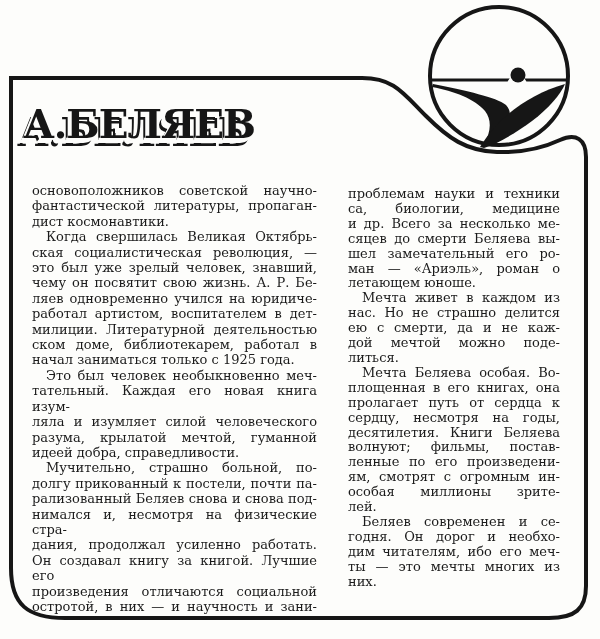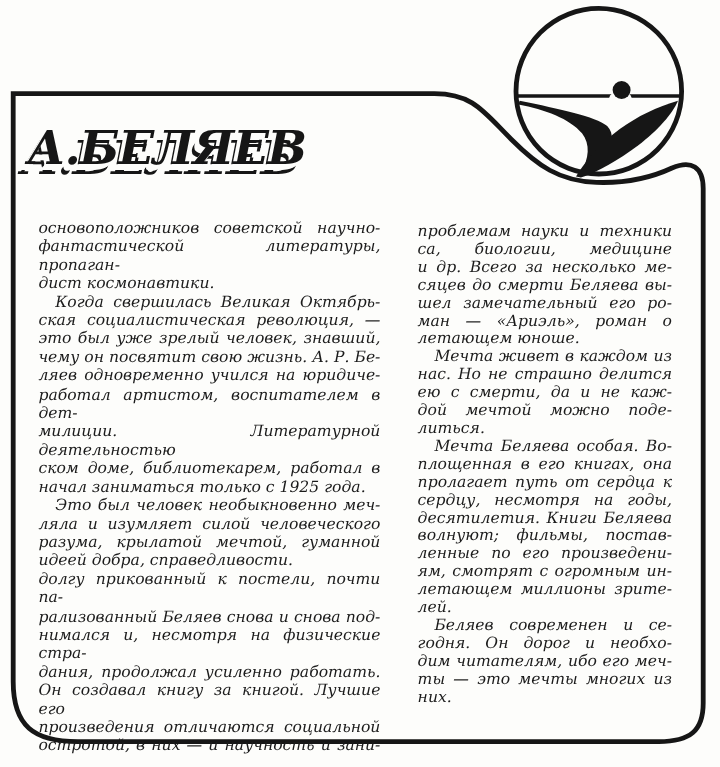--- a/index.html
+++ b/index.html
@@ -1,21 +1,21 @@
 <!DOCTYPE html>
 <html><head>
 <meta charset="utf-8">
 <style>
   html,body{margin:0;padding:0;}
   body{
     width:600px;height:639px;position:relative;overflow:hidden;
     background:#fdfdfb;
     font-family:"DejaVu Serif","Liberation Serif",serif;
   }
-  .page{position:absolute;inset:0;font-style:italic;}
+  .page{position:absolute;inset:0;}
   svg.frame-svg{position:absolute;left:0;top:0;}
   .title{
     position:absolute;left:23px;top:101px;margin:0;
     font-size:39px;font-weight:bold;letter-spacing:-1px;
     color:#161616;white-space:nowrap;
     text-shadow:-2px 2px 0 #fdfdfb,-3px 4px 0 #fdfdfb,-4px 5px 0 #fdfdfb,-6px 8px 0 #161616;
   }
   .col{
     position:absolute;color:#1b1b1b;font-size:13px;
   }
@@ -71,23 +71,25 @@
       <div class="line indent">Когда свершилась Великая Октябрь-</div>
       <div class="line">ская социалистическая революция, —</div>
       <div class="line">это был уже зрелый человек, знавший,</div>
       <div class="line">чему он посвятит свою жизнь. А. Р. Бе-</div>
       <div class="line">ляев одновременно учился на юридиче-</div>
       <div class="line">работал артистом, воспитателем в дет-</div>
       <div class="line">милиции. Литературной деятельностью</div>
       <div class="line">ском доме, библиотекарем, работал в</div>
       <div class="line para-end">начал заниматься только с 1925 года.</div>
       <div class="line indent">Это был человек необыкновенно меч-</div>
+      <div class="line">тательный. Каждая его новая книга изум-</div>
       <div class="line">ляла и изумляет силой человеческого</div>
       <div class="line">разума, крылатой мечтой, гуманной</div>
       <div class="line para-end">идеей добра, справедливости.</div>
+      <div class="line indent">Мучительно, страшно больной, по-</div>
       <div class="line">долгу прикованный к постели, почти па-</div>
       <div class="line">рализованный Беляев снова и снова под-</div>
       <div class="line">нимался и, несмотря на физические стра-</div>
       <div class="line">дания, продолжал усиленно работать.</div>
       <div class="line">Он создавал книгу за книгой. Лучшие его</div>
       <div class="line">произведения отличаются социальной</div>
       <div class="line">остротой, в них — и научность и зани-</div>
     </div>
   <div class="col col-right">
       <div class="line">проблемам науки и техники</div>
@@ -103,21 +105,21 @@
       <div class="line">дой мечтой можно поде-</div>
       <div class="line para-end">литься.</div>
       <div class="line indent">Мечта Беляева особая. Во-</div>
       <div class="line">площенная в его книгах, она</div>
       <div class="line">пролагает путь от сердца к</div>
       <div class="line">сердцу, несмотря на годы,</div>
       <div class="line">десятилетия. Книги Беляева</div>
       <div class="line">волнуют; фильмы, постав-</div>
       <div class="line">ленные по его произведени-</div>
       <div class="line">ям, смотрят с огромным ин-</div>
-      <div class="line">летающем миллионы зрите-</div>
+      <div class="line">особая миллионы зрите-</div>
       <div class="line para-end">лей.</div>
       <div class="line indent">Беляев современен и се-</div>
       <div class="line">годня. Он дорог и необхо-</div>
       <div class="line">дим читателям, ибо его меч-</div>
       <div class="line">ты — это мечты многих из</div>
       <div class="line para-end">них.</div>
     </div>
 
 </div>
 

